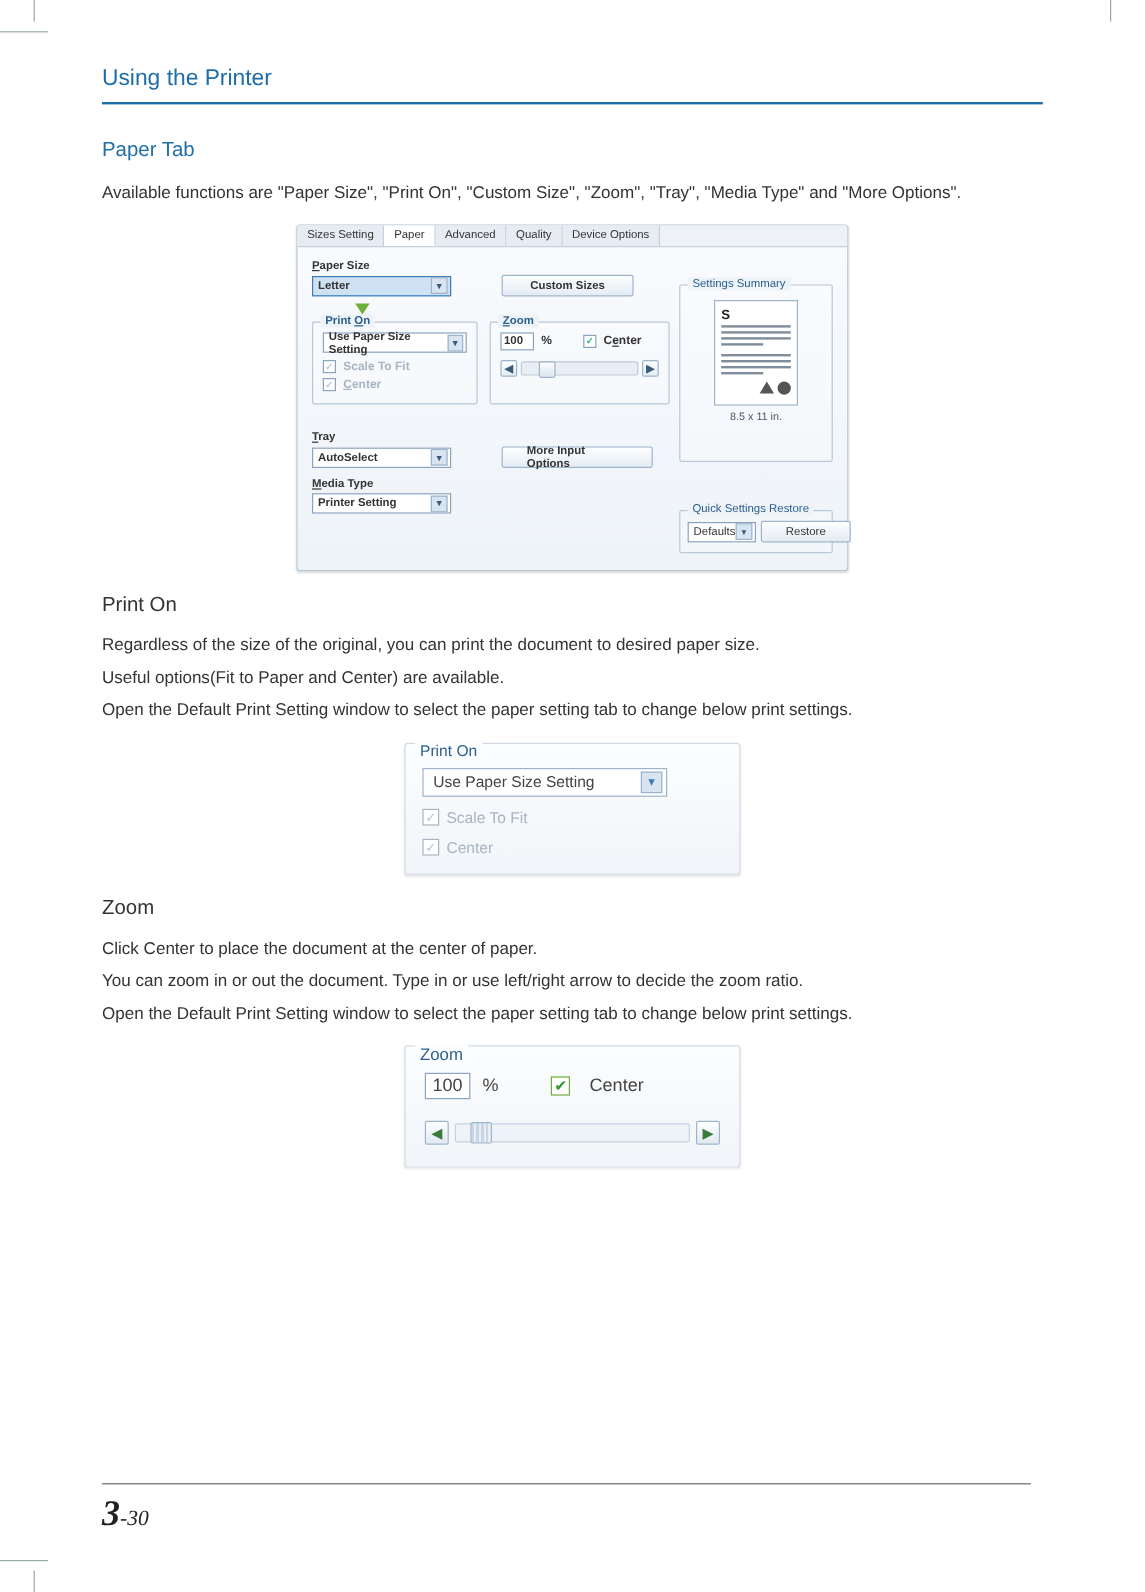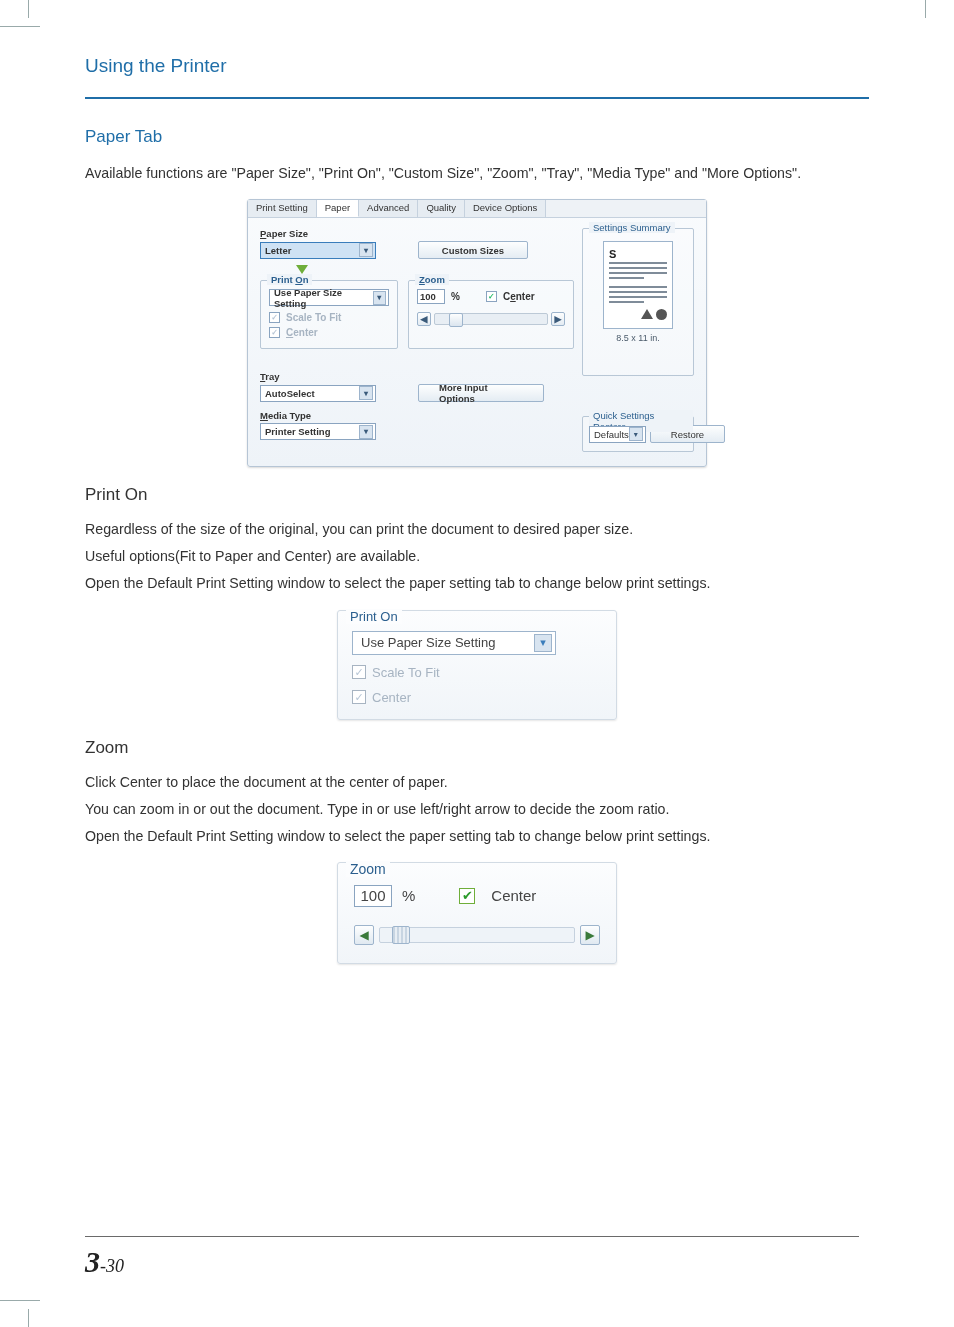--- a/index.html
+++ b/index.html
@@ -11,21 +11,21 @@
     position: relative;
     color: #333;
   }
   .page {
     padding: 55px 85px 0 85px;
   }
   .chapter-header {
     color: #1f6ea8;
     font-size: 19px;
     font-weight: 400;
-    padding-bottom: 20px;
+    padding-bottom: 8px;
     border-bottom: 2px solid #1f6ea8;
     margin-bottom: 28px;
   }
   .section-h {
     color: #1f6ea8;
     font-size: 17px;
     font-weight: 400;
     margin-bottom: 14px;
   }
   .section-h2 {
@@ -69,21 +69,21 @@
     background:#e6ecf2;
   }
   .dlg .tab.active {
     background:#fff;
     border-bottom:1px solid #fff;
     position:relative;
     top:0;
   }
   .dlg-body { padding:10px 12px 14px 12px; display:flex; gap:8px;}
   .dlg-left { flex:1;font-weight:bold; }
-  .dlg-right { width:112px; }
+  .dlg-right { width:128px;margin-top:21px; }
   .fs {
     border:1px solid #b8c7d6;
     border-radius:2px;
     padding:8px 8px 10px 8px;
     margin-bottom:10px;
     position:relative;
     background:rgba(255,255,255,.25);
   }
   .fs legend, .fs-title {
     position:absolute;
@@ -220,21 +220,21 @@
 <div class="page">
 
   <div class="chapter-header">Using the Printer</div>
 
   <div class="section-h">Paper Tab</div>
   <p class="body-p">Available functions are "Paper Size", "Print On", "Custom Size", "Zoom", "Tray", "Media Type" and "More Options".</p>
 
   <div class="fig-wrap">
     <div class="dlg">
       <div class="tabs">
-        <div class="tab">Print Setting</div>
+        <div class="tab">Sizes Setting</div>
         <div class="tab active">Paper</div>
         <div class="tab">Advanced</div>
         <div class="tab">Quality</div>
         <div class="tab">Device Options</div>
       </div>
       <div class="dlg-body">
         <div class="dlg-left">
 
           <div style="position:relative;margin-bottom:6px;">
             <div style="font-size:9.5px;color:#333;margin-bottom:2px;"><span class="u">P</span><span>aper Size</span></div>

